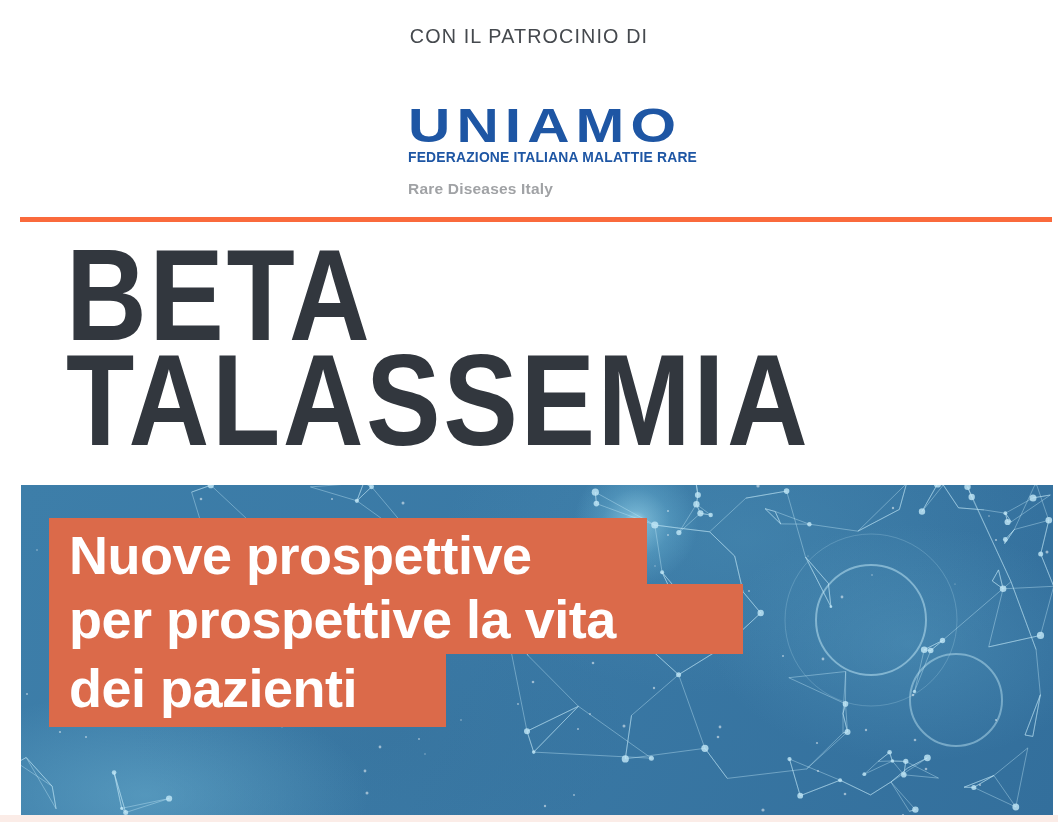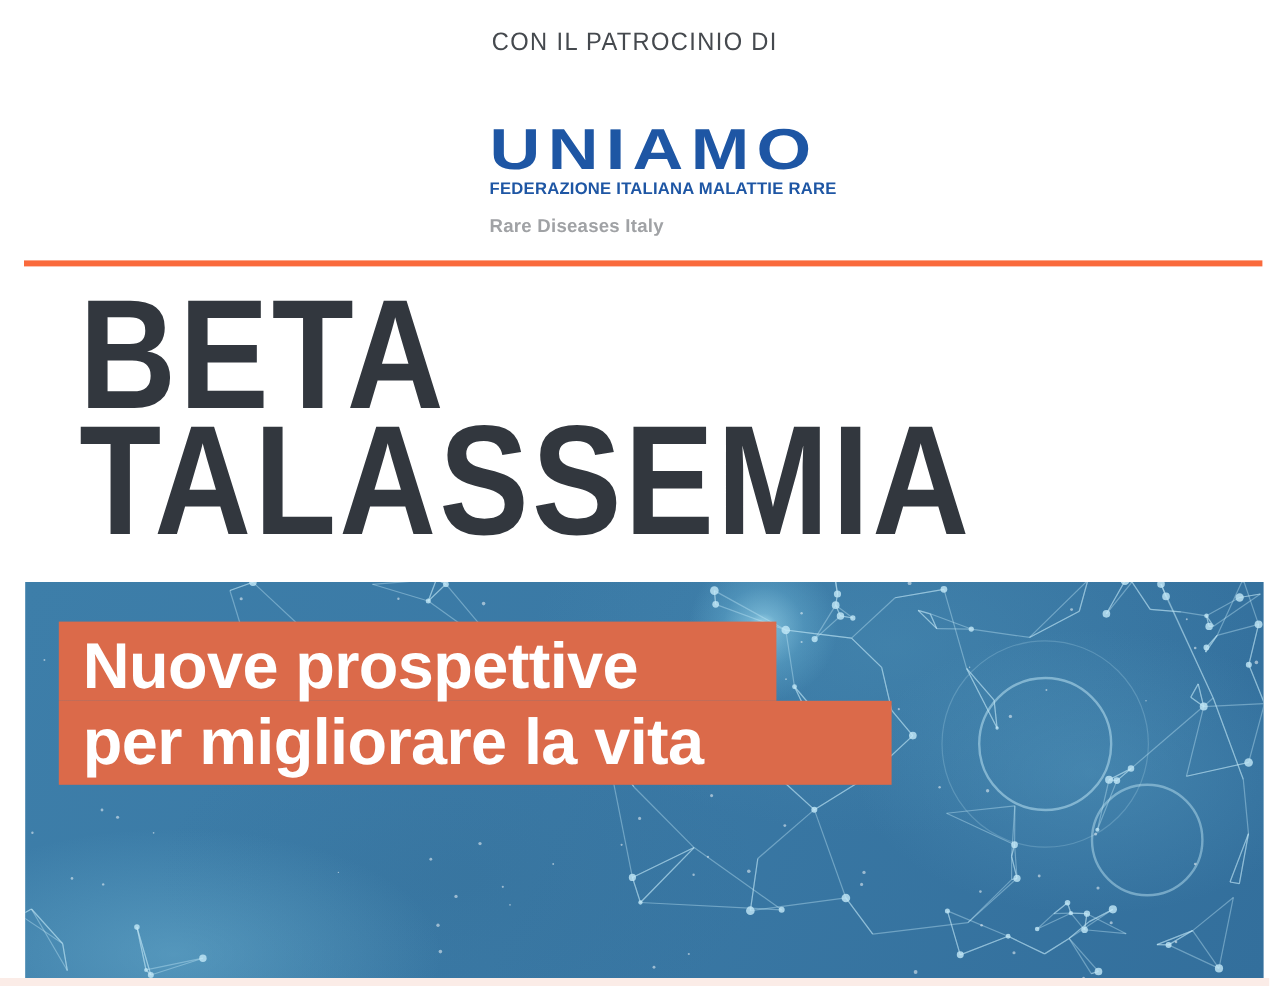--- a/index.html
+++ b/index.html
@@ -478,20 +478,23 @@
         <circle cx="699" cy="242" r="1.4" fill="rgba(255,255,255,.5)"></circle>
         <circle cx="796" cy="258" r="1.1" fill="rgba(255,255,255,.5)"></circle>
         <circle cx="959" cy="300" r="1.1" fill="rgba(255,255,255,.5)"></circle>
       </svg>
 
     <div class="banner">
       <div class="banner-line l1">
         <span>Nuove prospettive</span>
       </div>
       <div class="banner-line l2">
-        <span>per migliorare la vita</span>
+        <span>per prospettive la vita</span>
+      </div>
+      <div class="banner-line l3">
+        <span>dei pazienti</span>
       </div>
     </div>
   </div>
 
   <div class="bottom-strip"></div>
 
 </div>
 
 </body></html>

